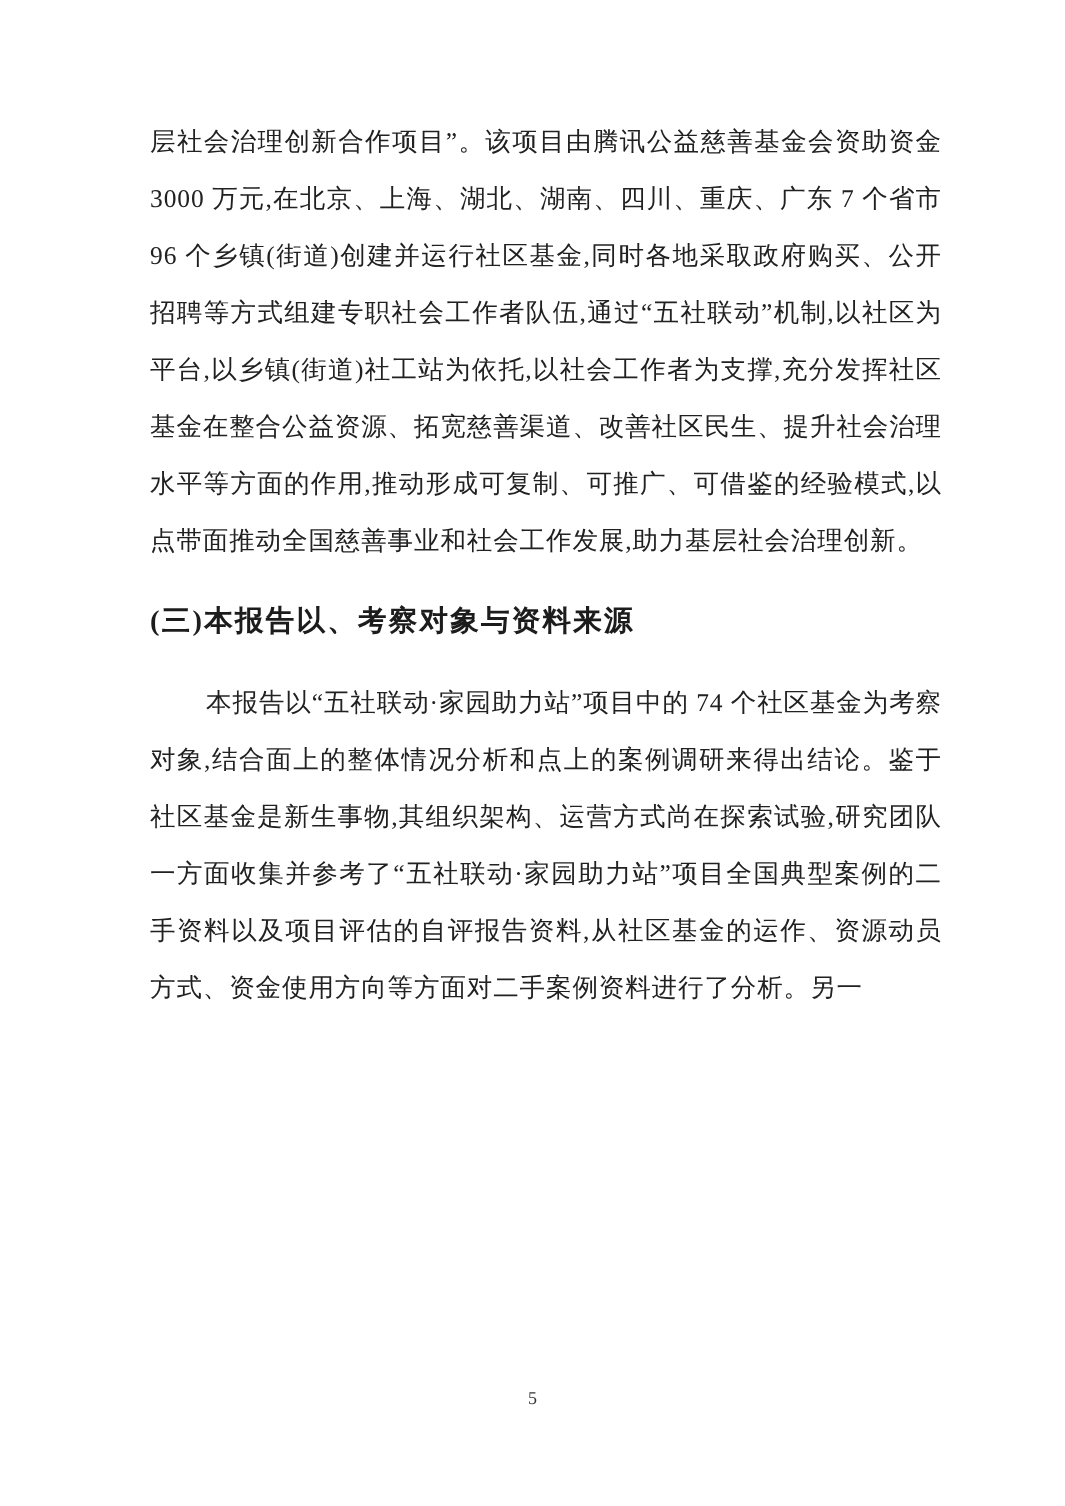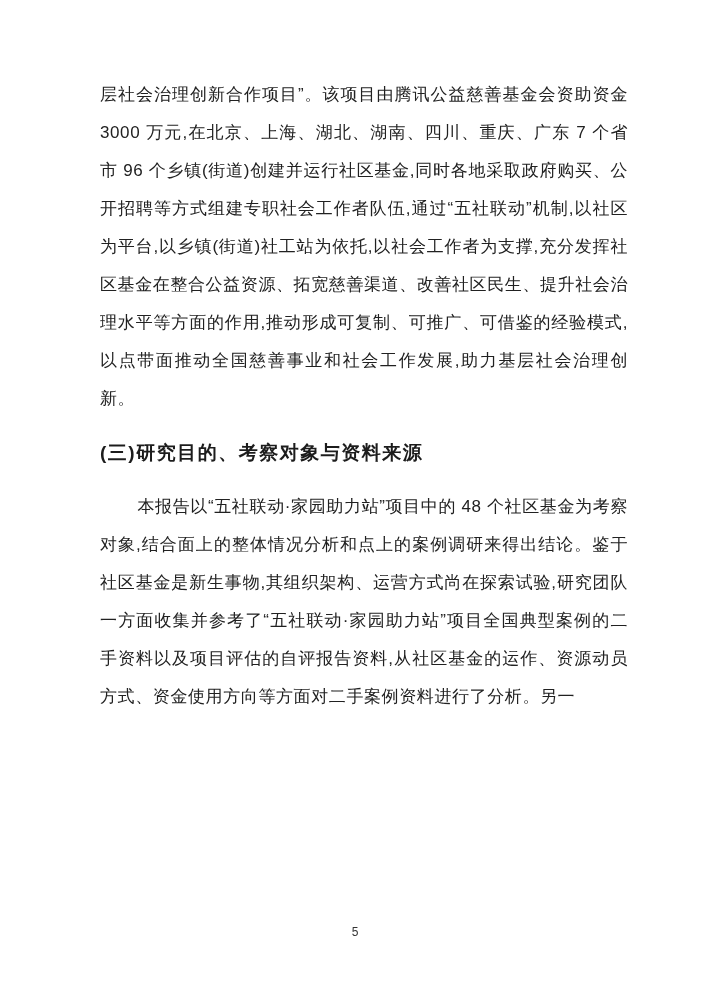--- a/index.html
+++ b/index.html
@@ -6,21 +6,21 @@
     margin: 0;
     padding: 0;
     background: #ffffff;
   }
   .page {
     position: relative;
     width: 710px;
     height: 1004px;
     background: #ffffff;
     overflow: hidden;
-    font-family: Liberation Sans, sans-serif;
+    font-family: Liberation Serif, serif;
     border-radius: 12px;
   }
   .content {
     position: absolute;
     left: 100px;
     top: 76px;
     width: 528px;
   }
   .body-par {
     margin: 0;
@@ -53,17 +53,17 @@
     line-height: 16px;
     color: #333333;
   }
 </style>
 </head>
 <body>
 
 <div class="page">
   <div class="content">
     <p class="body-par">层社会治理创新合作项目”。该项目由腾讯公益慈善基金会资助资金 3000 万元,在北京、上海、湖北、湖南、四川、重庆、广东 7 个省市 96 个乡镇(街道)创建并运行社区基金,同时各地采取政府购买、公开招聘等方式组建专职社会工作者队伍,通过“五社联动”机制,以社区为平台,以乡镇(街道)社工站为依托,以社会工作者为支撑,充分发挥社区基金在整合公益资源、拓宽慈善渠道、改善社区民生、提升社会治理水平等方面的作用,推动形成可复制、可推广、可借鉴的经验模式,以点带面推动全国慈善事业和社会工作发展,助力基层社会治理创新。</p>
-    <h3 class="section-heading">(三)研究目的、考察对象与资料来源</h3>
-    <p class="body-par indented">本报告以“五社联动·家园助力站”项目中的 48 个社区基金为考察对象,结合面上的整体情况分析和点上的案例调研来得出结论。鉴于社区基金是新生事物,其组织架构、运营方式尚在探索试验,研究团队一方面收集并参考了“五社联动·家园助力站”项目全国典型案例的二手资料以及项目评估的自评报告资料,从社区基金的运作、资源动员方式、资金使用方向等方面对二手案例资料进行了分析。另一</p>
+    <h3 class="section-heading">(三)本报告以、考察对象与资料来源</h3>
+    <p class="body-par indented">本报告以“五社联动·家园助力站”项目中的 74 个社区基金为考察对象,结合面上的整体情况分析和点上的案例调研来得出结论。鉴于社区基金是新生事物,其组织架构、运营方式尚在探索试验,研究团队一方面收集并参考了“五社联动·家园助力站”项目全国典型案例的二手资料以及项目评估的自评报告资料,从社区基金的运作、资源动员方式、资金使用方向等方面对二手案例资料进行了分析。另一</p>
   </div>
   <div class="page-number">5</div>
 </div>
 
 </body></html>

